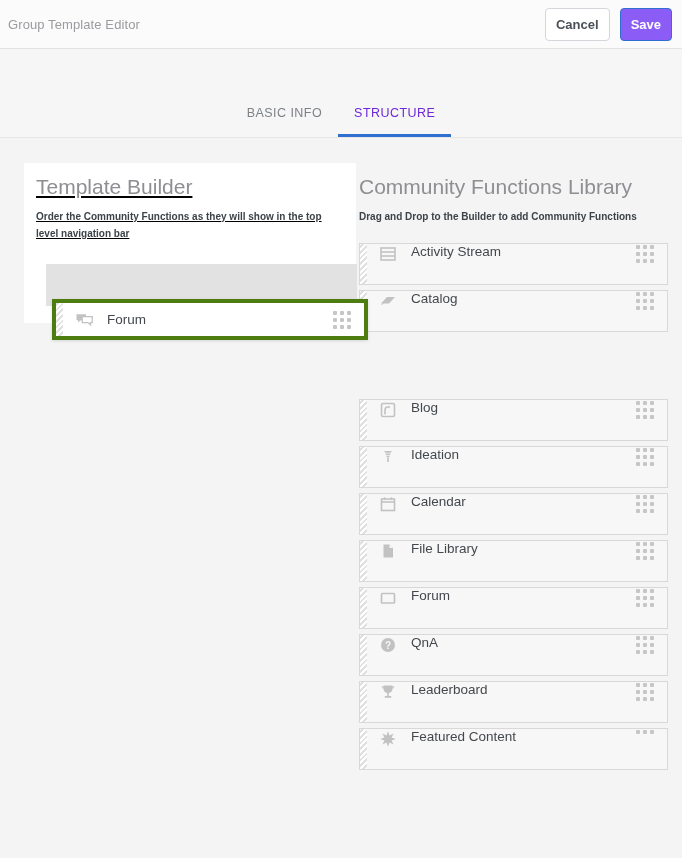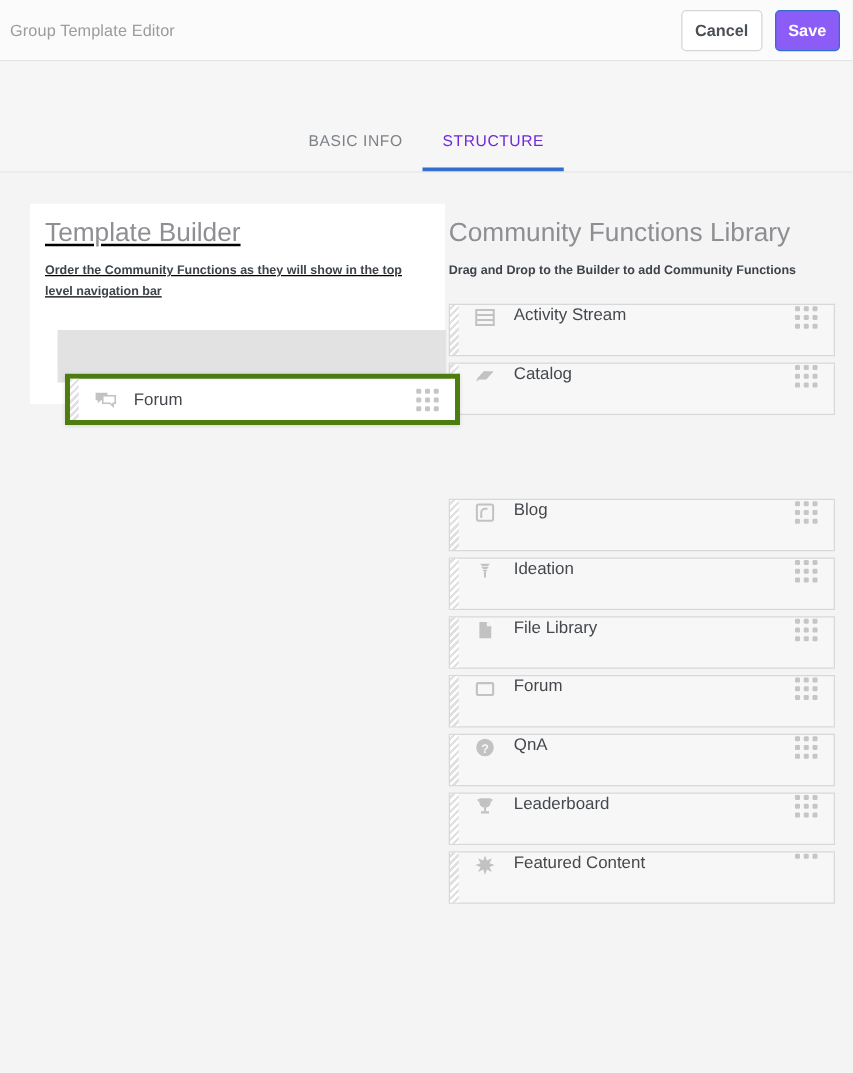--- a/index.html
+++ b/index.html
@@ -280,20 +280,43 @@
           <i></i>
           <i></i>
           <i></i>
           <i></i>
           <i></i>
           <i></i>
       </span>
     </div>
 
 
+    <div class="lib-item">
+      <span class="grip-stripe"></span>
+      <span class="item-icon">
+        <svg width="18" height="18" viewBox="0 0 18 18" fill="none" stroke="currentColor" stroke-width="1.6">
+          <rect x="2.5" y="4" width="13" height="11.5"></rect>
+          <line x1="2.5" y1="7" x2="15.5" y2="7"></line>
+          <line x1="5.5" y1="2.4" x2="5.5" y2="5"></line>
+          <line x1="12.5" y1="2.4" x2="12.5" y2="5"></line>
+        </svg>
+      </span>
+      <span class="item-label">Calendar</span>
+      <span class="handle">
+        <i></i>
+          <i></i>
+          <i></i>
+          <i></i>
+          <i></i>
+          <i></i>
+          <i></i>
+          <i></i>
+          <i></i>
+      </span>
+    </div>
 
     <div class="lib-item">
       <span class="grip-stripe"></span>
       <span class="item-icon">
         <svg width="18" height="18" viewBox="0 0 18 18" fill="currentColor">
           <path d="M4.5 2.5 h6 L14 6 v9.5 H4.5 Z"></path>
           <path d="M10.5 2.5 L14 6 h-3.5 Z" fill="#f7f7f7"></path>
         </svg>
       </span>
       <span class="item-label">File Library</span>

